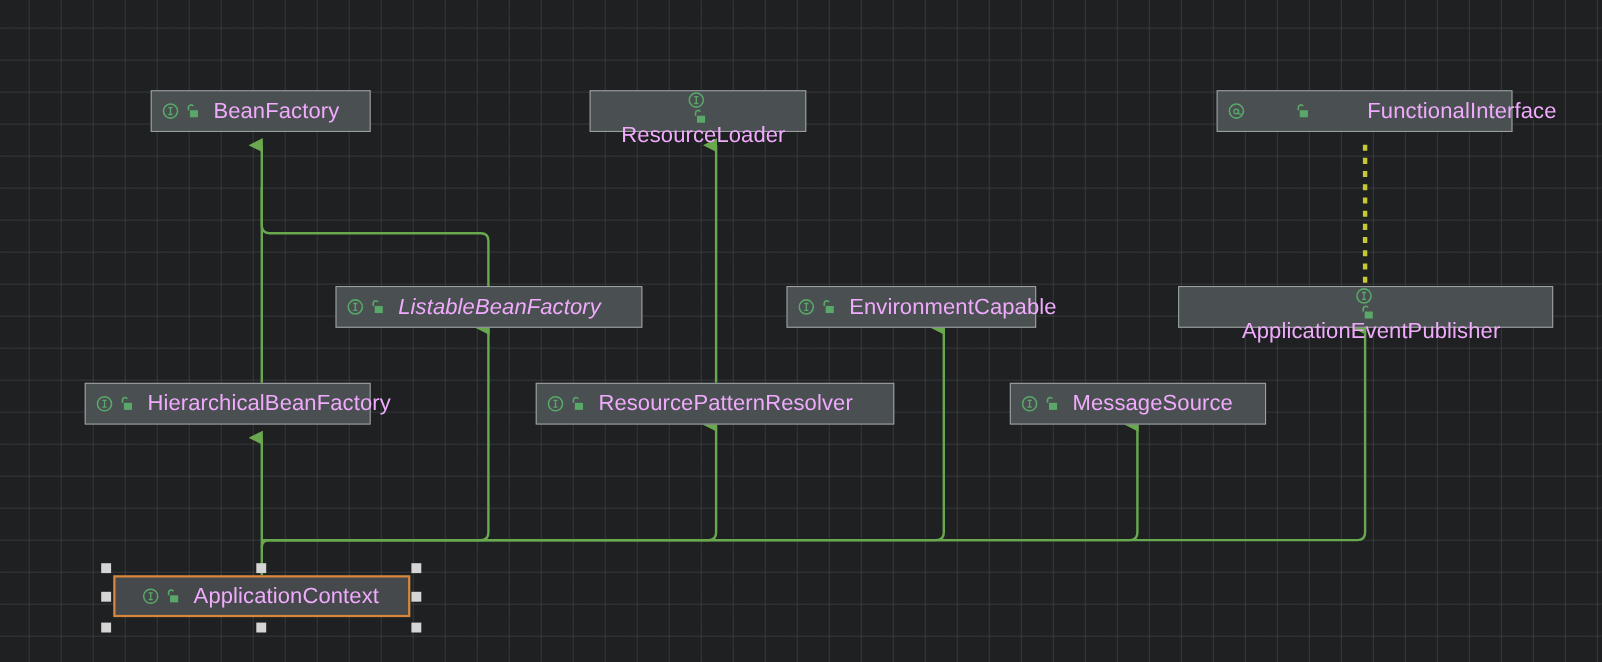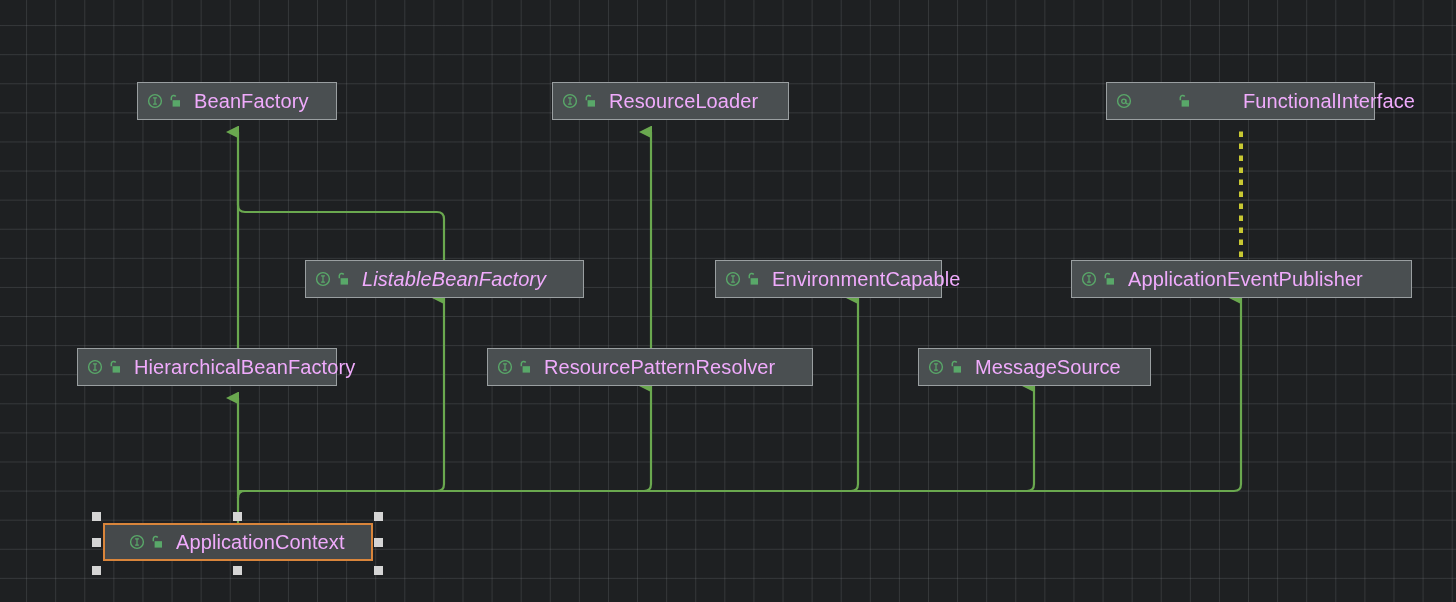--- a/index.html
+++ b/index.html
@@ -89,21 +89,21 @@
       <circle cx="8" cy="8" r="6.4" fill="none" stroke="#59a869" stroke-width="1.4"></circle>
       <path d="M6.1 4.9 H9.9 M8 4.9 V11.1 M6.1 11.1 H9.9" stroke="#59a869" stroke-width="1.2" fill="none"></path>
     </svg>
     <svg class="ico-lock" viewBox="0 0 13 14">
       <path d="M3.3 6.2 V3.6 a2.4 2.4 0 0 1 4.4 -1.1" fill="none" stroke="#59a869" stroke-width="1.5"></path>
       <rect x="4.6" y="6.2" width="7.4" height="6.4" fill="#59a869"></rect>
     </svg>
     <span class="node-label">BeanFactory</span>
   </div>
 
-  <div class="node" style="left:552px;top:82px;width:237px;">
+  <div class="node" style="left:536px;top:82px;width:197px;flex-direction:column;">
     <svg class="ico" viewBox="0 0 16 16">
       <circle cx="8" cy="8" r="6.4" fill="none" stroke="#59a869" stroke-width="1.4"></circle>
       <path d="M6.1 4.9 H9.9 M8 4.9 V11.1 M6.1 11.1 H9.9" stroke="#59a869" stroke-width="1.2" fill="none"></path>
     </svg>
     <svg class="ico-lock" viewBox="0 0 13 14">
       <path d="M3.3 6.2 V3.6 a2.4 2.4 0 0 1 4.4 -1.1" fill="none" stroke="#59a869" stroke-width="1.5"></path>
       <rect x="4.6" y="6.2" width="7.4" height="6.4" fill="#59a869"></rect>
     </svg>
     <span class="node-label">ResourceLoader</span>
   </div>
@@ -138,21 +138,21 @@
       <circle cx="8" cy="8" r="6.4" fill="none" stroke="#59a869" stroke-width="1.4"></circle>
       <path d="M6.1 4.9 H9.9 M8 4.9 V11.1 M6.1 11.1 H9.9" stroke="#59a869" stroke-width="1.2" fill="none"></path>
     </svg>
     <svg class="ico-lock" viewBox="0 0 13 14">
       <path d="M3.3 6.2 V3.6 a2.4 2.4 0 0 1 4.4 -1.1" fill="none" stroke="#59a869" stroke-width="1.5"></path>
       <rect x="4.6" y="6.2" width="7.4" height="6.4" fill="#59a869"></rect>
     </svg>
     <span class="node-label">EnvironmentCapable</span>
   </div>
 
-  <div class="node" style="left:1071px;top:260px;width:341px;">
+  <div class="node" style="left:1071px;top:260px;width:341px;flex-direction:column;">
     <svg class="ico" viewBox="0 0 16 16">
       <circle cx="8" cy="8" r="6.4" fill="none" stroke="#59a869" stroke-width="1.4"></circle>
       <path d="M6.1 4.9 H9.9 M8 4.9 V11.1 M6.1 11.1 H9.9" stroke="#59a869" stroke-width="1.2" fill="none"></path>
     </svg>
     <svg class="ico-lock" viewBox="0 0 13 14">
       <path d="M3.3 6.2 V3.6 a2.4 2.4 0 0 1 4.4 -1.1" fill="none" stroke="#59a869" stroke-width="1.5"></path>
       <rect x="4.6" y="6.2" width="7.4" height="6.4" fill="#59a869"></rect>
     </svg>
     <span class="node-label">ApplicationEventPublisher</span>
   </div>

